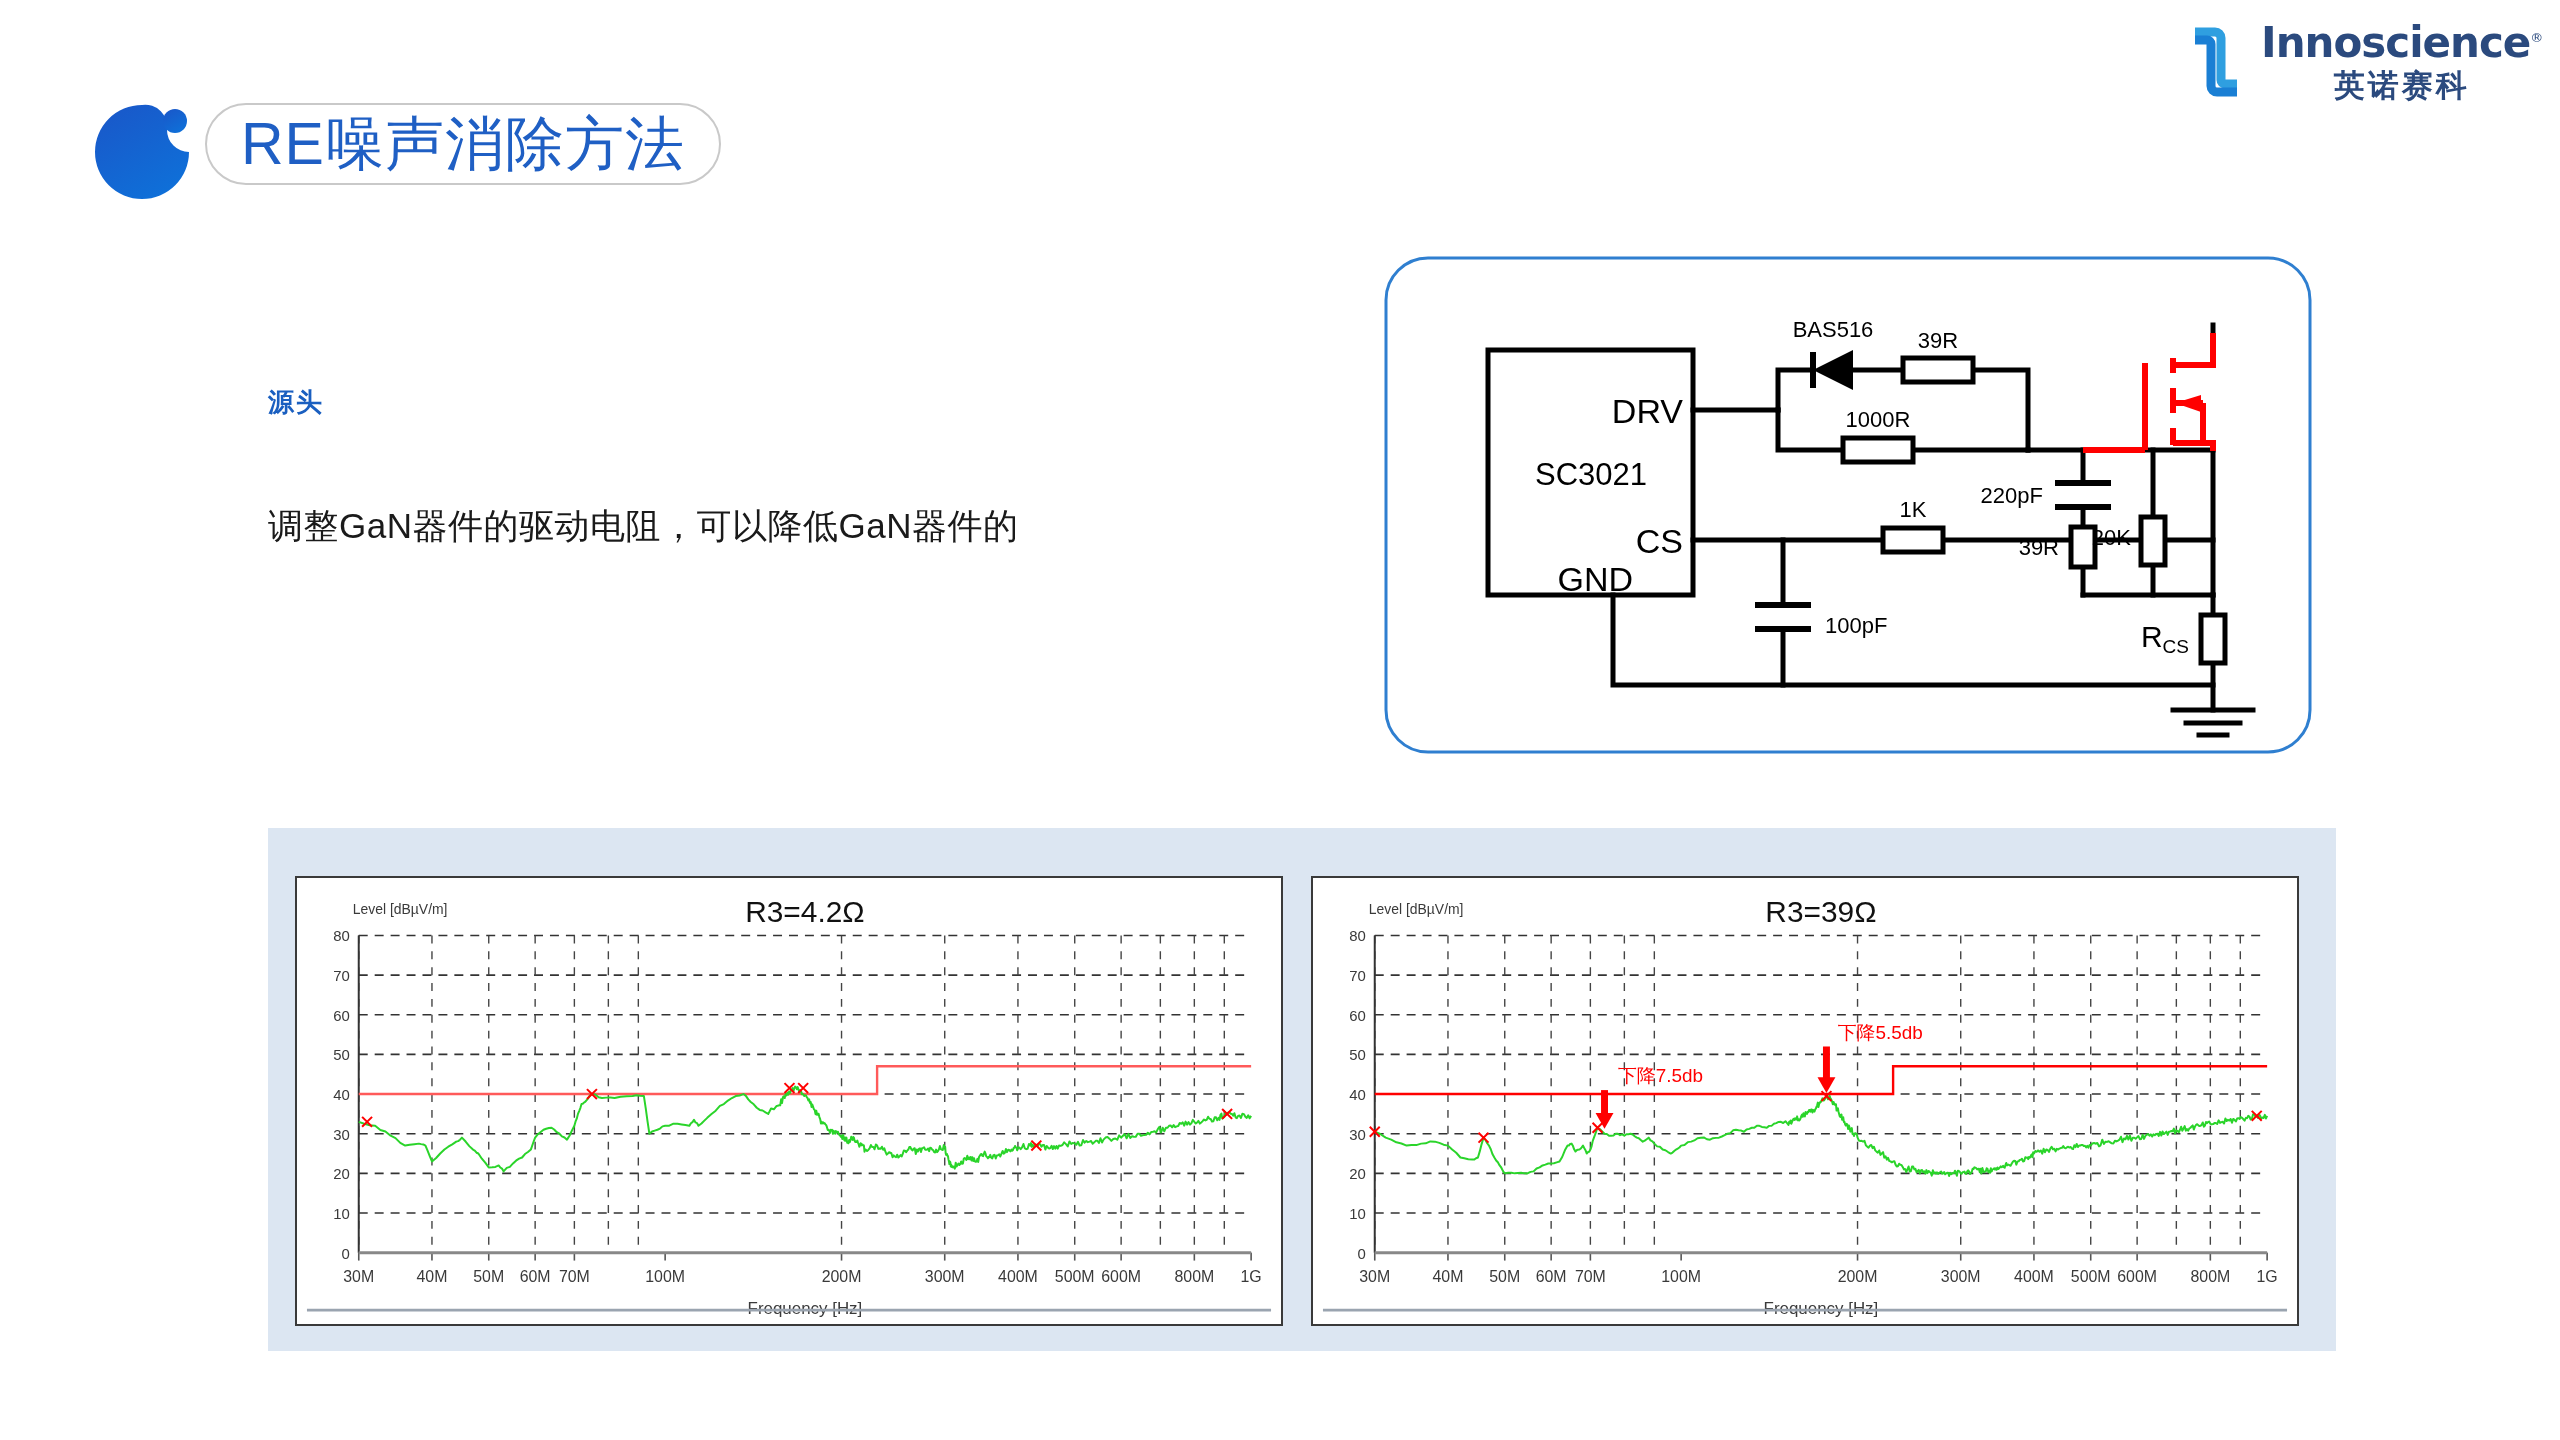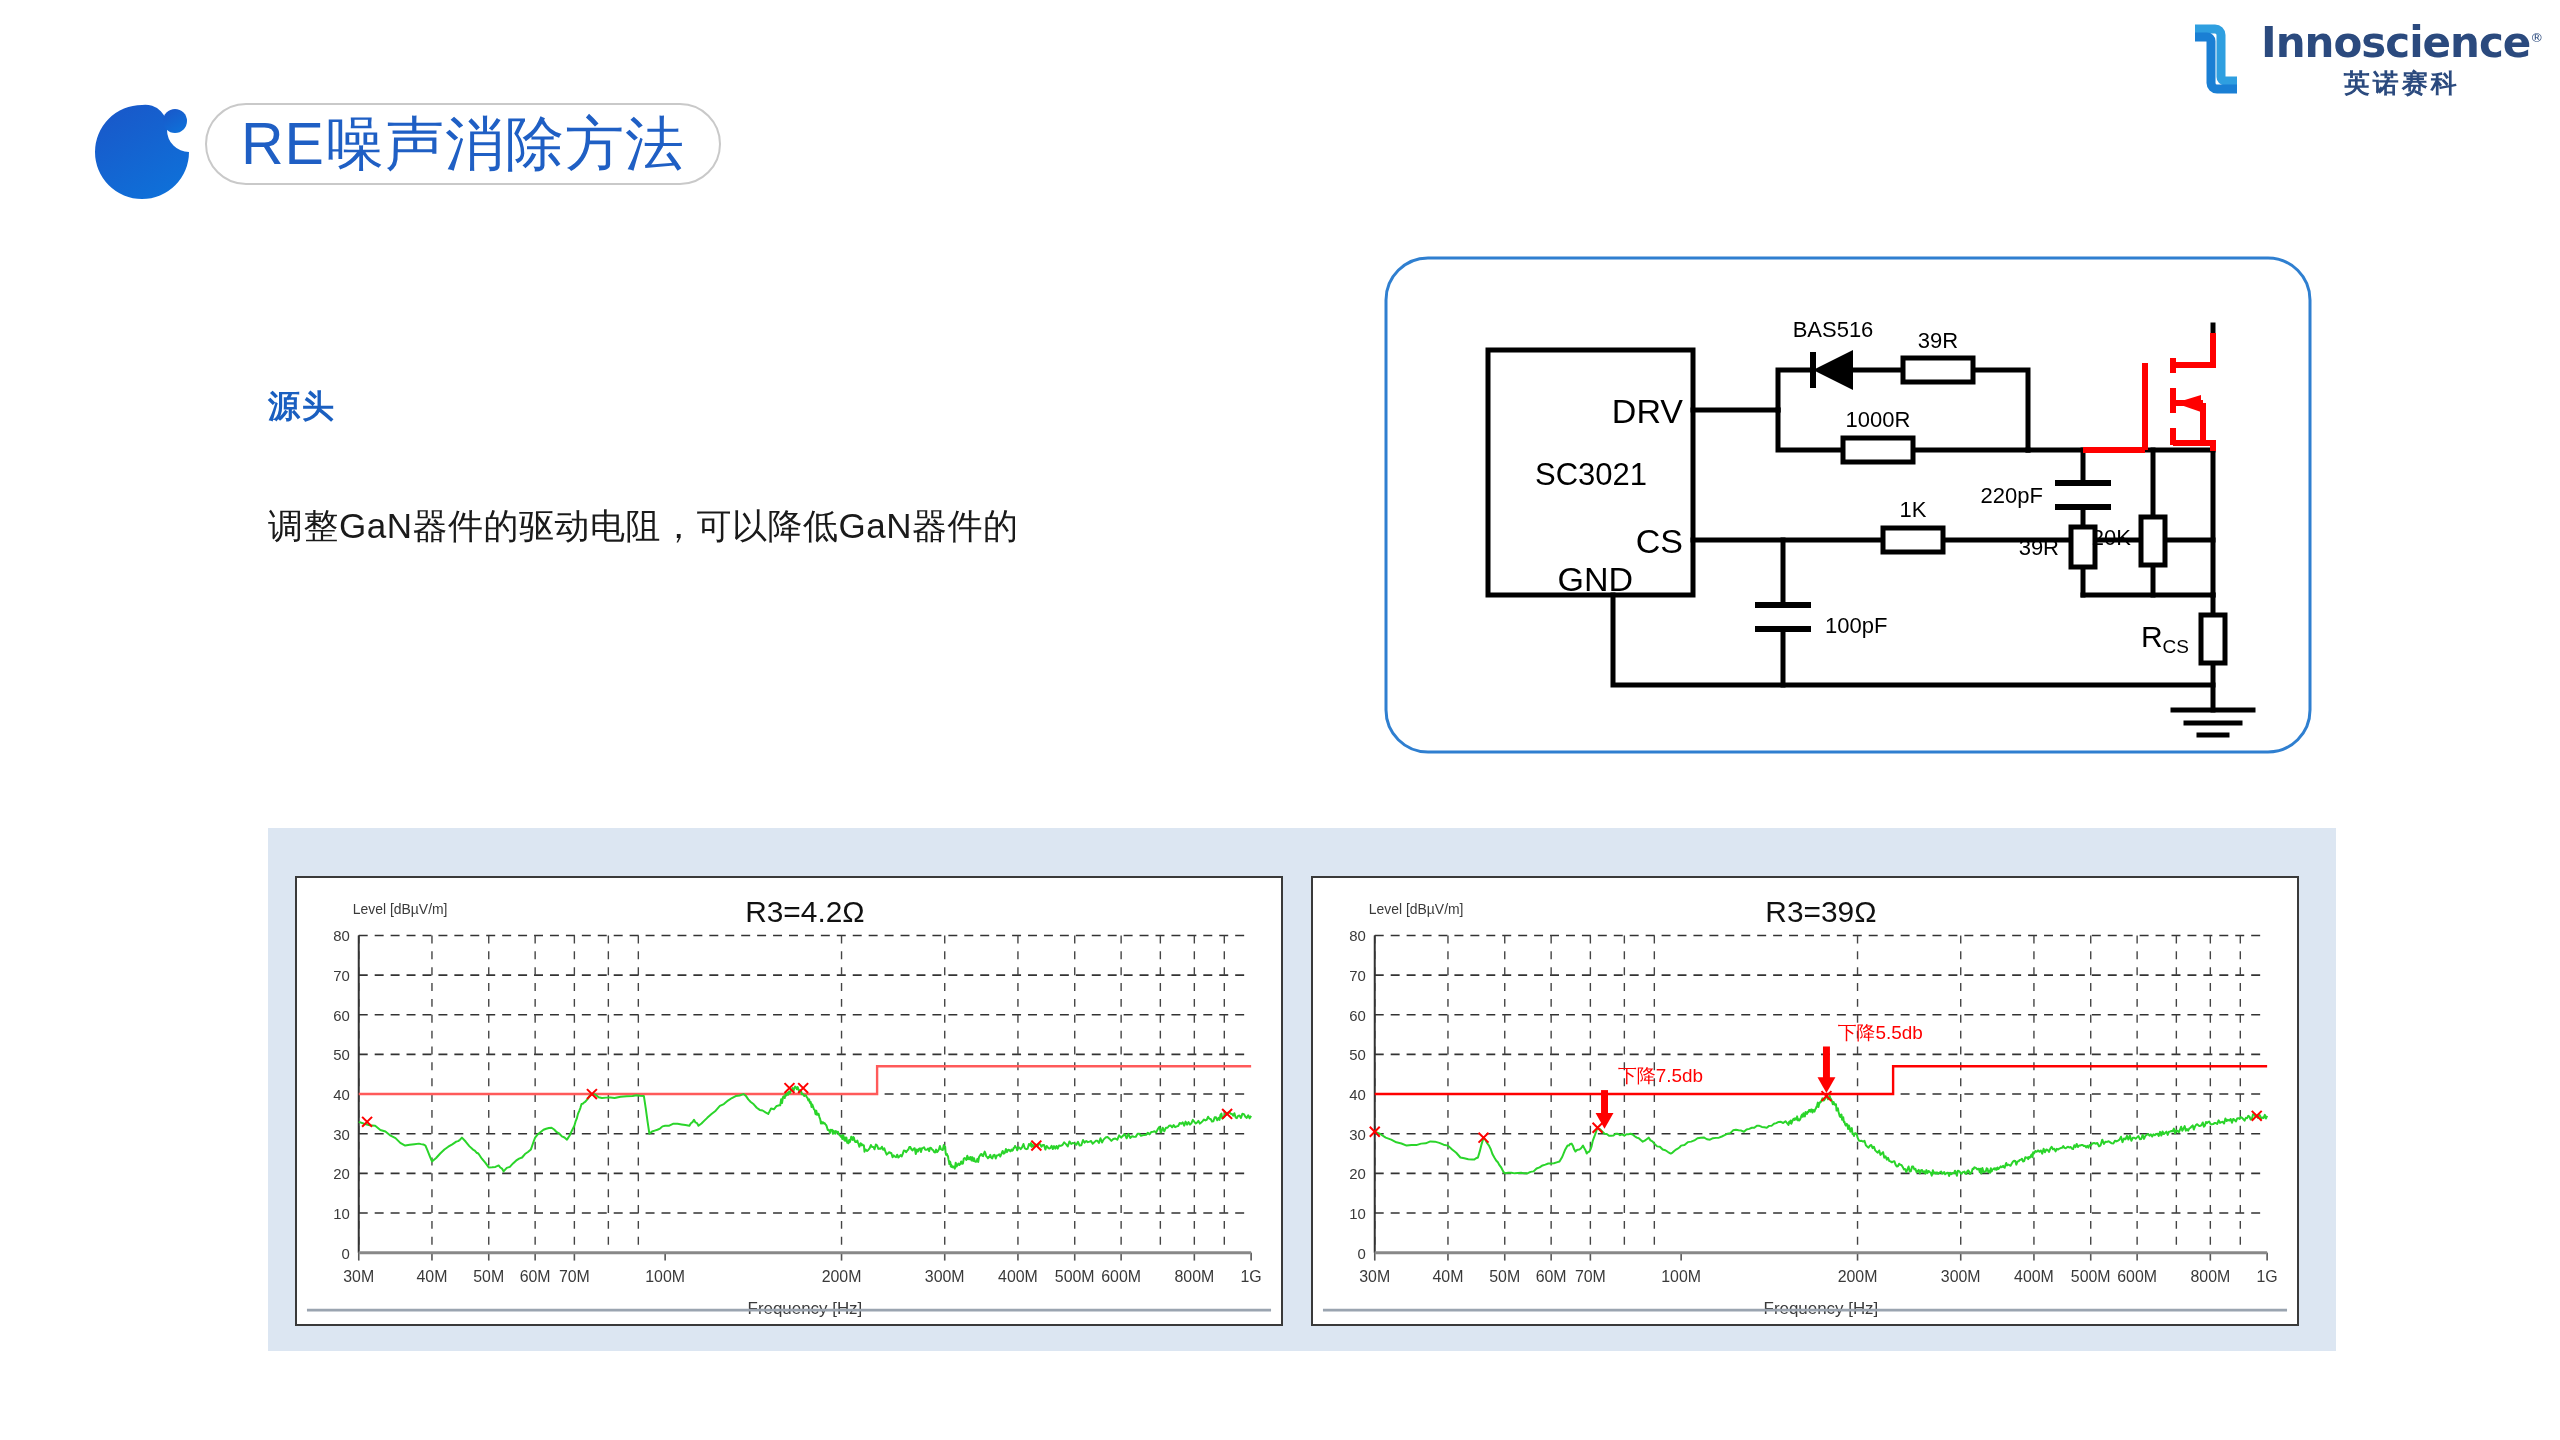--- a/index.html
+++ b/index.html
@@ -18,41 +18,41 @@
     display:flex;align-items:center;gap:14px;text-align:center;
   }
   .logo-mark{width:62px;height:72px;flex:none;}
   .logo-text{display:flex;flex-direction:column;line-height:1;}
   .logo-en{
     font-size:42px;font-weight:bold;color:#2b4a7e;letter-spacing:-1px;
     font-family:"DejaVu Sans",sans-serif;
   }
   .logo-en sup{font-size:13px;vertical-align:super;font-weight:normal;}
   .logo-cn{
-    font-size:26px;font-weight:bold;color:#2b4a7e;letter-spacing:3px;margin-top:6px;
+    font-size:31px;font-weight:bold;color:#2b4a7e;letter-spacing:3px;margin-top:6px;
   }
 
   .title-dot{position:absolute;left:85px;top:95px;width:115px;height:115px;}
   .title-pill{
     position:absolute;left:205px;top:103px;
     height:82px;box-sizing:border-box;
     padding:0 34px;
     border:2px solid #c9c9c9;border-radius:46px;
     display:flex;align-items:center;
     background:#ffffff;
   }
   .title-pill .t{
     font-size:59px;color:#1f5fc4;font-weight:500;letter-spacing:1px;
     white-space:nowrap;line-height:1;
   }
 
   
   .sec-head{
     position:absolute;left:268px;top:385px;
-    font-size:32px;font-weight:bold;color:#1a5fc0;letter-spacing:2px;
+    font-size:26px;font-weight:bold;color:#1a5fc0;letter-spacing:2px;
   }
   .body-text{
     position:absolute;left:268px;top:495px;width:880px;
     font-size:35px;color:#1a1a1a;line-height:1.75;letter-spacing:0.5px;
   }
   .body-text p{margin:0 0 14px 0;}
 
   
   .circuit-card{
     position:absolute;left:1383px;top:255px;width:930px;height:245px;

